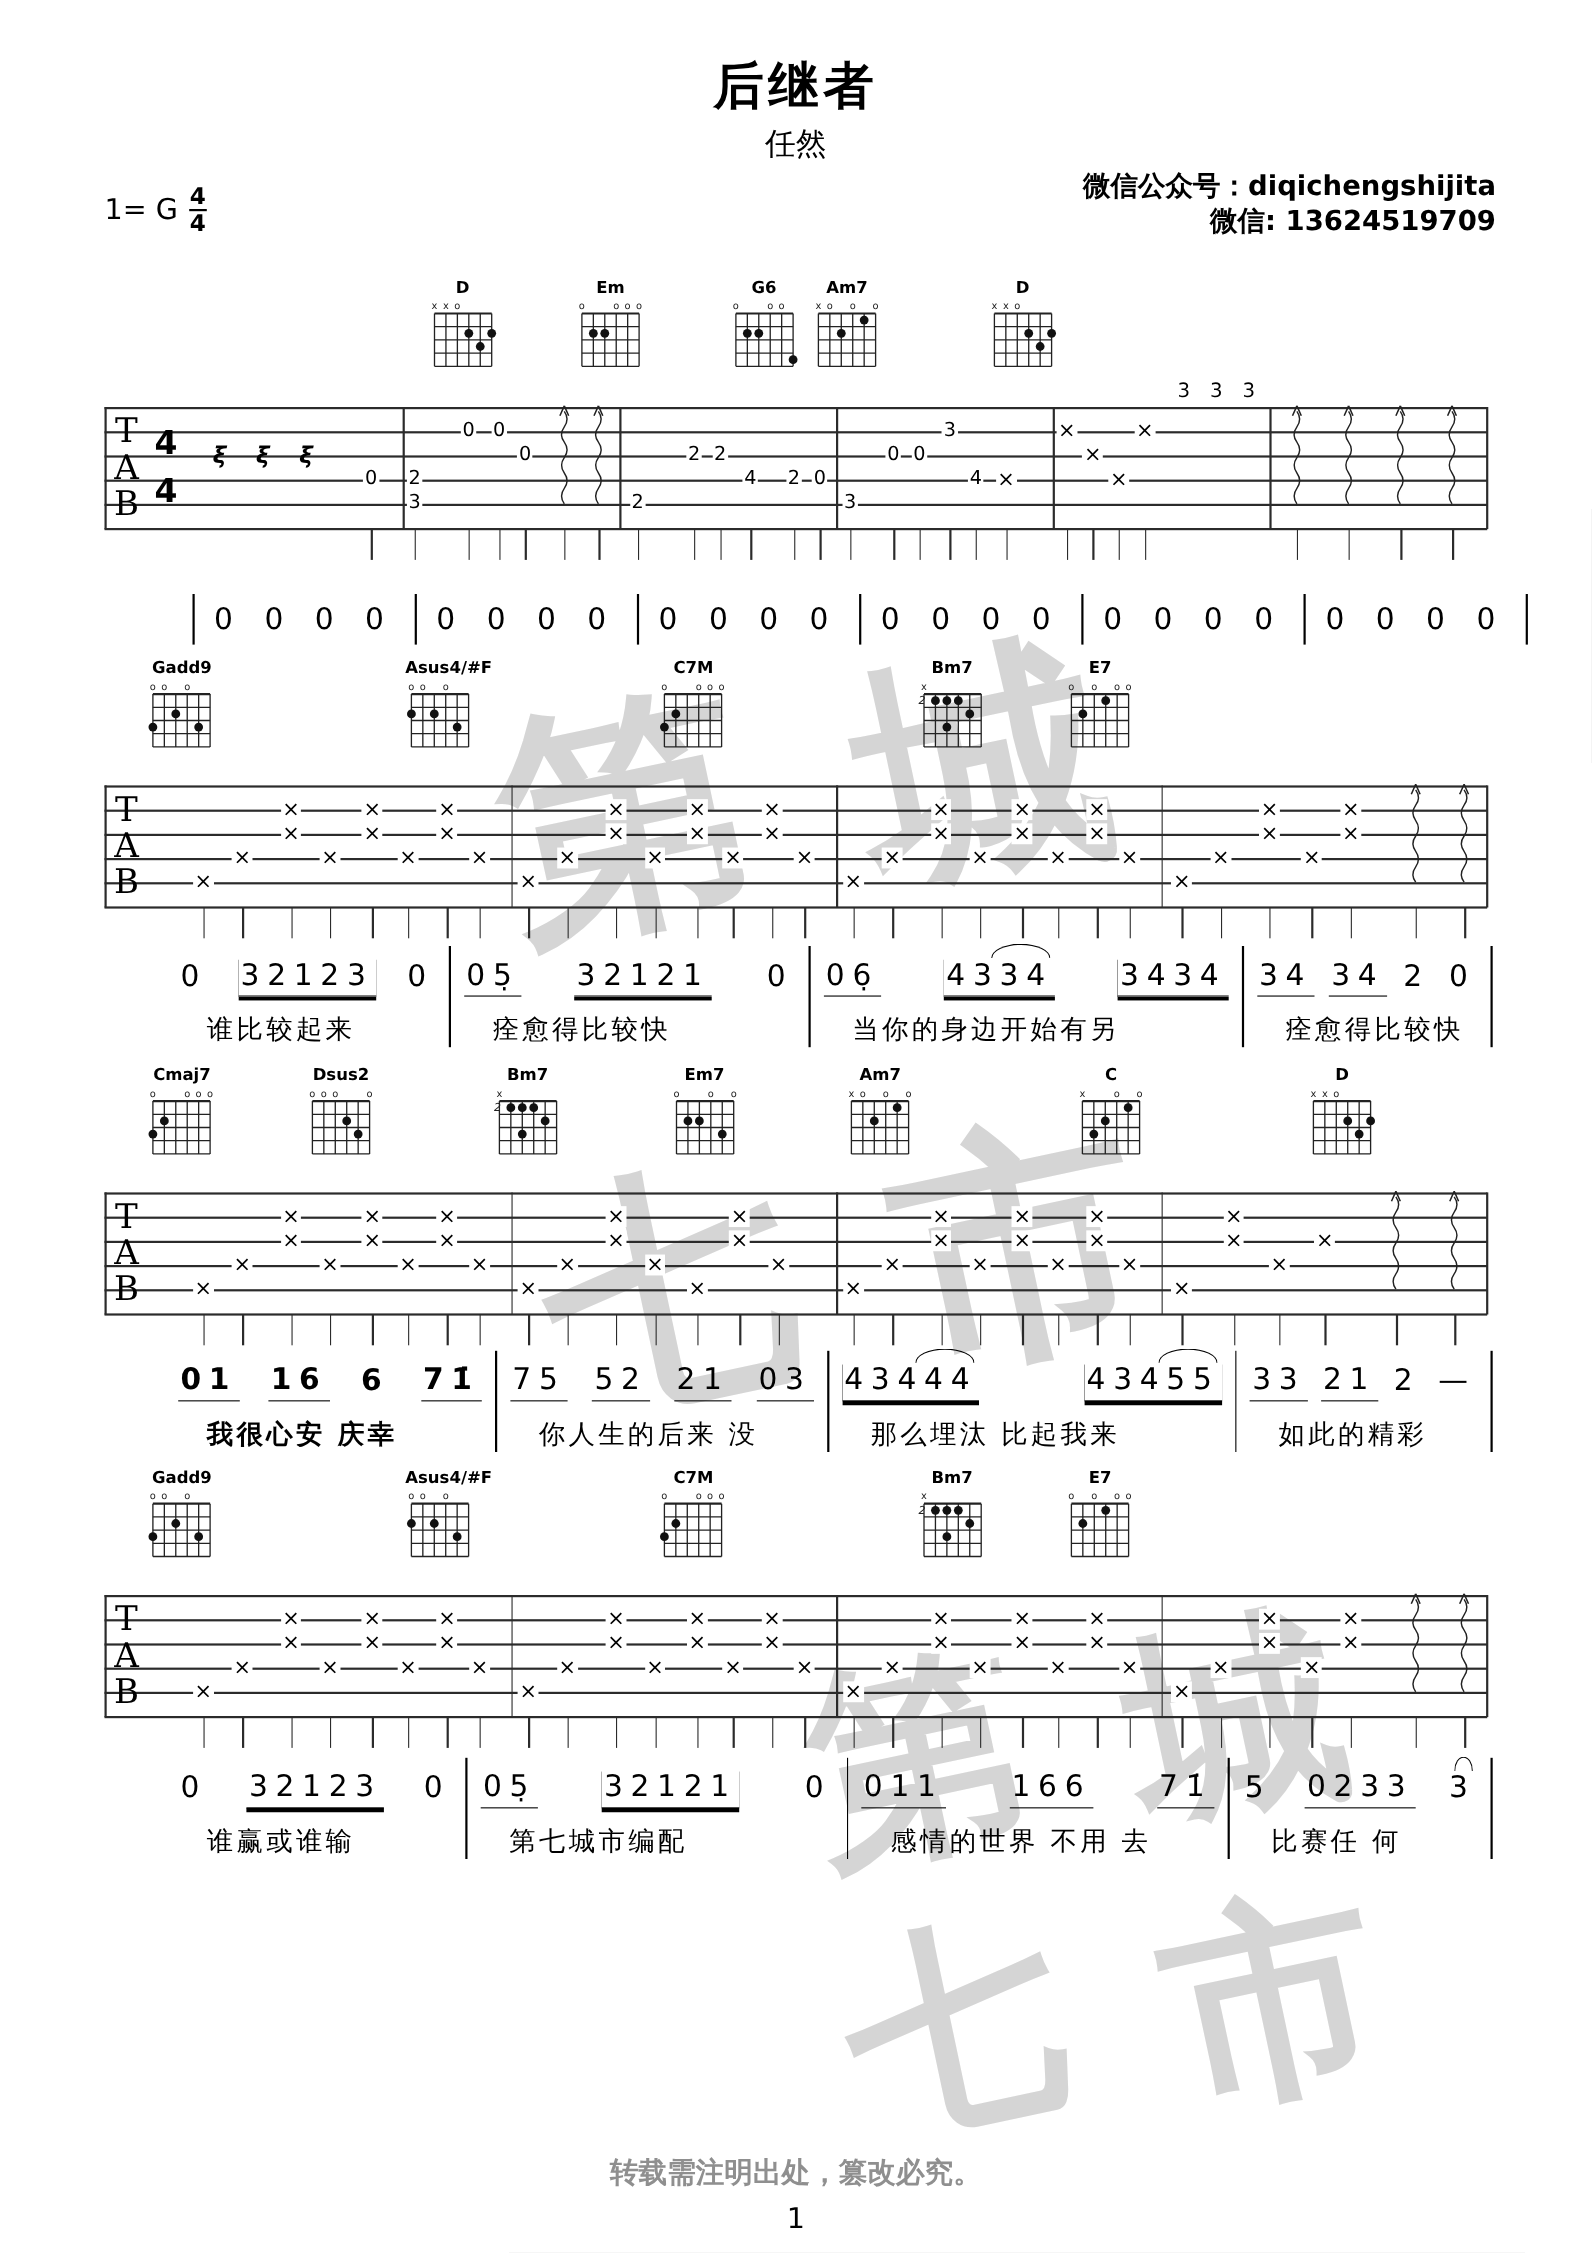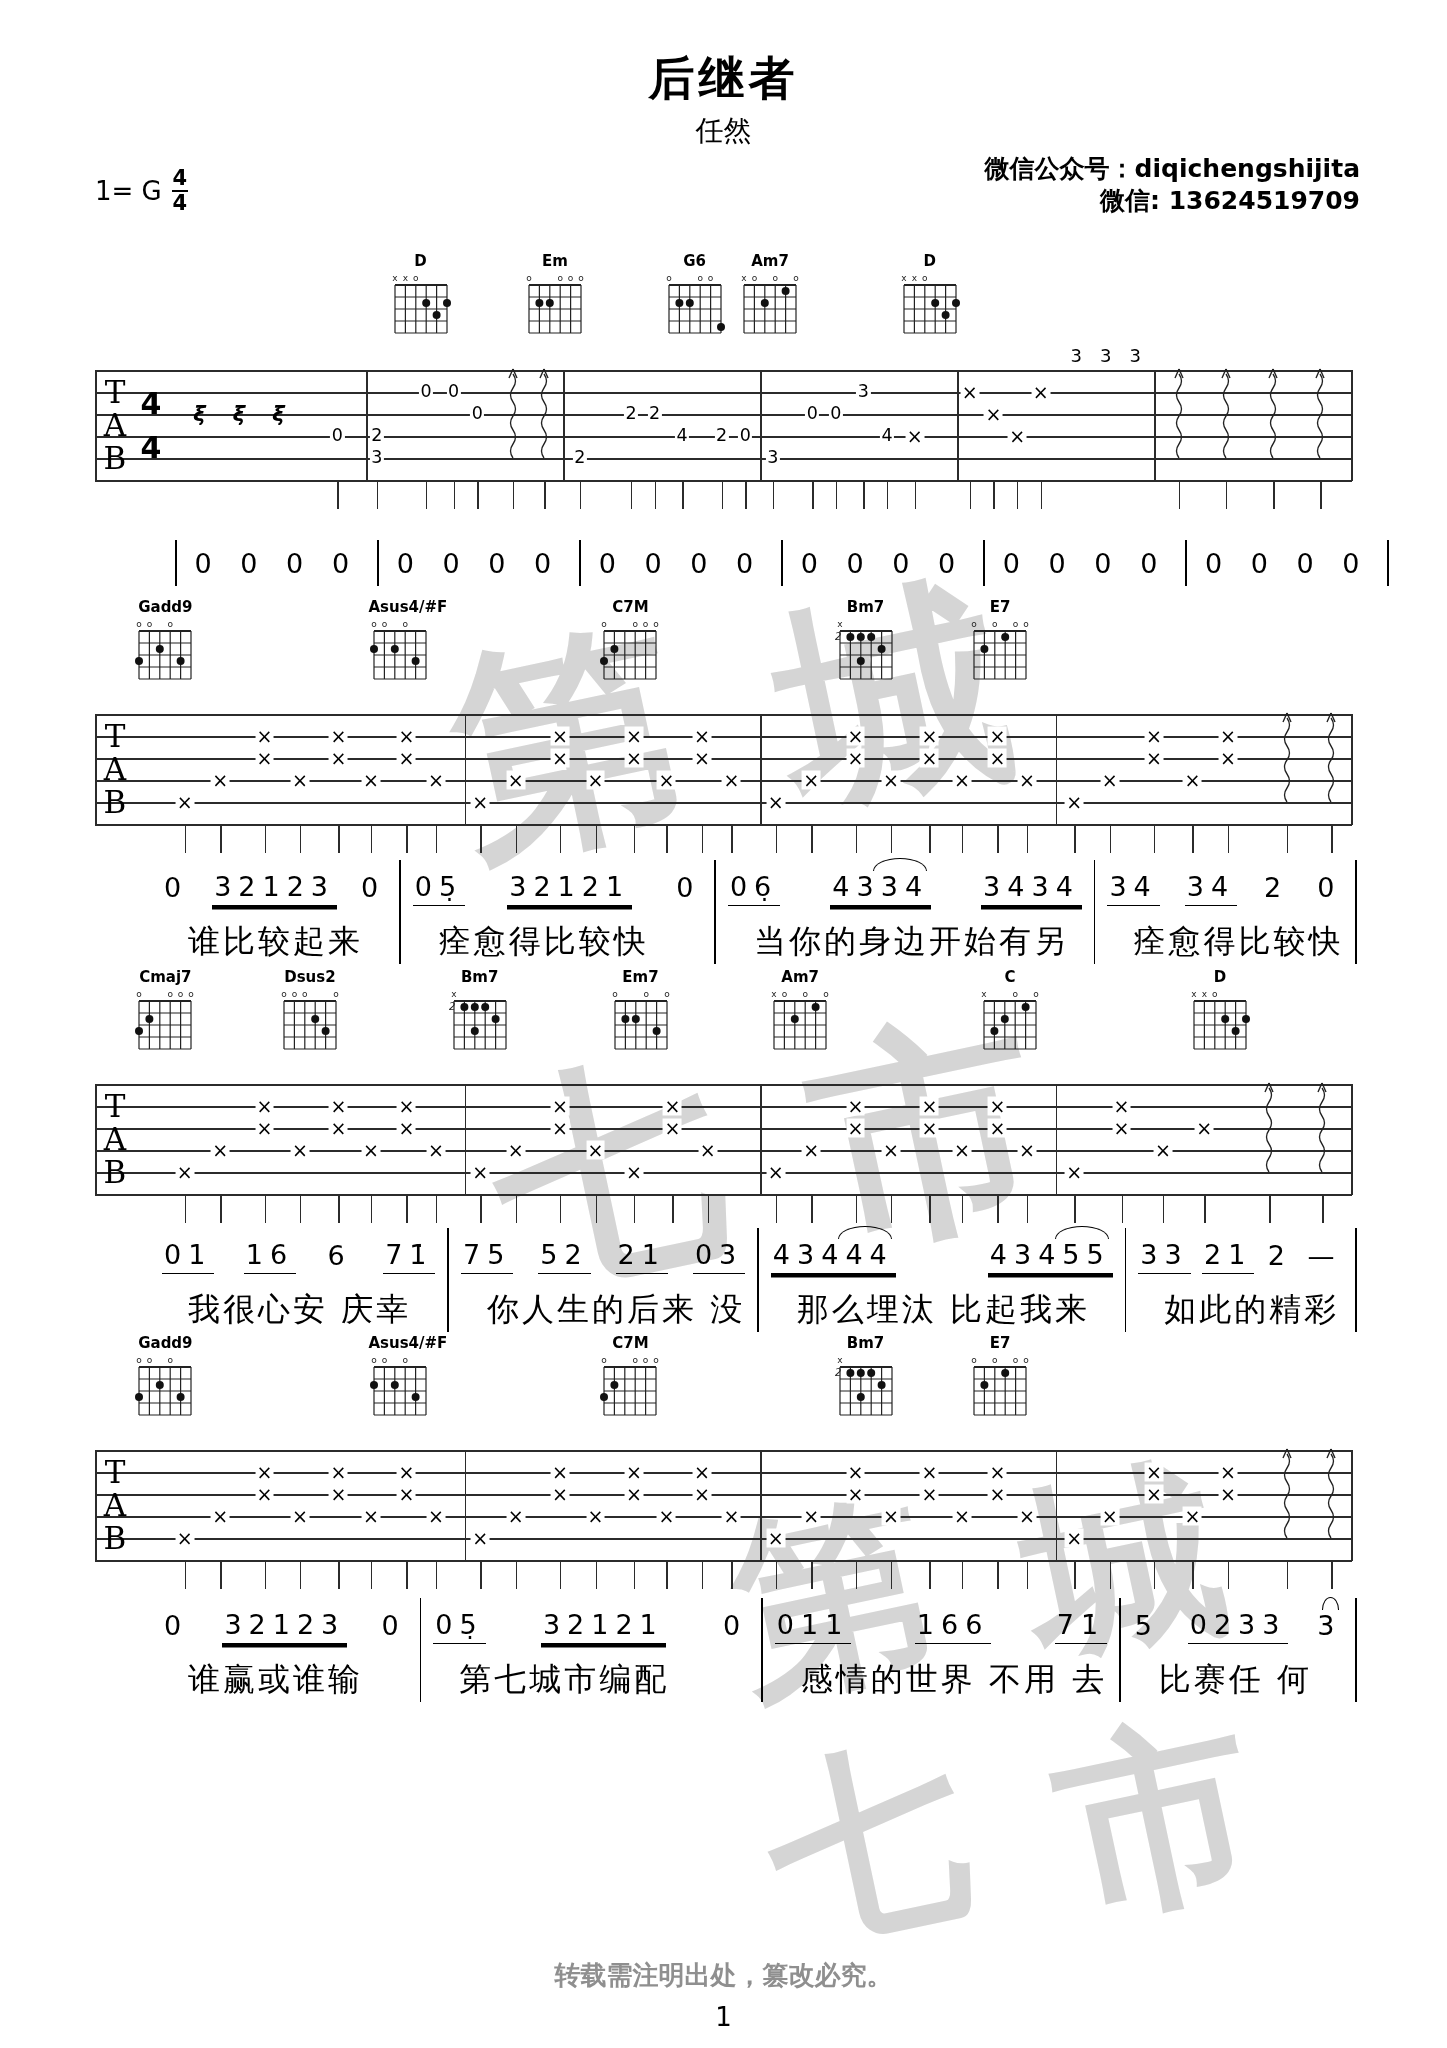--- a/index.html
+++ b/index.html
@@ -40,21 +40,21 @@
   .vbar{width:1.6px;background:#000;align-self:stretch;}
   .imeasure{font-size:27px;letter-spacing:10px;padding:0 18px;white-space:nowrap;}
   .mel{position:absolute;display:flex;align-items:stretch;}
   .mmeasure{display:flex;flex-direction:column;padding:0 12px;}
   .digits{display:flex;justify-content:space-between;align-items:flex-end;gap:8px;min-height:46px;}
   .grp{position:relative;font-size:27px;letter-spacing:7px;line-height:1.35;padding:0 2px;white-space:nowrap;}
   .grp.u1{border-bottom:1.6px solid #000;}
   .grp.u2{border-bottom:1.6px solid #000;box-shadow:0 3.5px 0 #000;}
   .grp.tie::before{content:"";position:absolute;right:4px;top:-11px;width:55%;max-width:52px;height:12px;
       border:1.6px solid #000;border-bottom:none;border-radius:100% 100% 0 0/200% 200% 0 0;}
-  .lyric{font-size:32px;letter-spacing:3px;margin-top:14px;padding-left:26px;white-space:nowrap;}
+  .lyric{font-size:24px;letter-spacing:3px;margin-top:14px;padding-left:26px;white-space:nowrap;}
   
   .footer{top:1958px;left:0;width:100%;text-align:center;font-size:26px;font-weight:bold;color:#8f8f8f;}
   .pagenum{top:2002px;left:0;width:100%;text-align:center;font-size:26px;}
 </style>
 </head>
 <body>
 
 <div class="page">
   <div class="abs artist">任然</div>
   <div class="abs title">后继者</div>
@@ -996,21 +996,21 @@
             <div class="grp u1">34</div>
             <div class="grp u1">34</div>
             <div class="grp">2</div>
             <div class="grp">0</div>
           </div>
           <div class="lyric">痊愈得比较快</div>
         </div>
         <div class="vbar"></div>
       </div>
       <div class="mel" style="left: 150px; top: 1228px; width: 1207px;">
-        <div class="mmeasure" style="flex: 8 1 0px;">
+        <div class="mmeasure" style="flex: 8 1 0px; font-weight: bold;">
           <div class="digits">
             <div class="grp u1">01</div>
             <div class="grp u1">16</div>
             <div class="grp">6</div>
             <div class="grp u1">71̇</div>
           </div>
           <div class="lyric">我很心安 庆幸</div>
         </div>
         <div class="vbar"></div>
         <div class="mmeasure" style="flex: 8 1 0px;">

